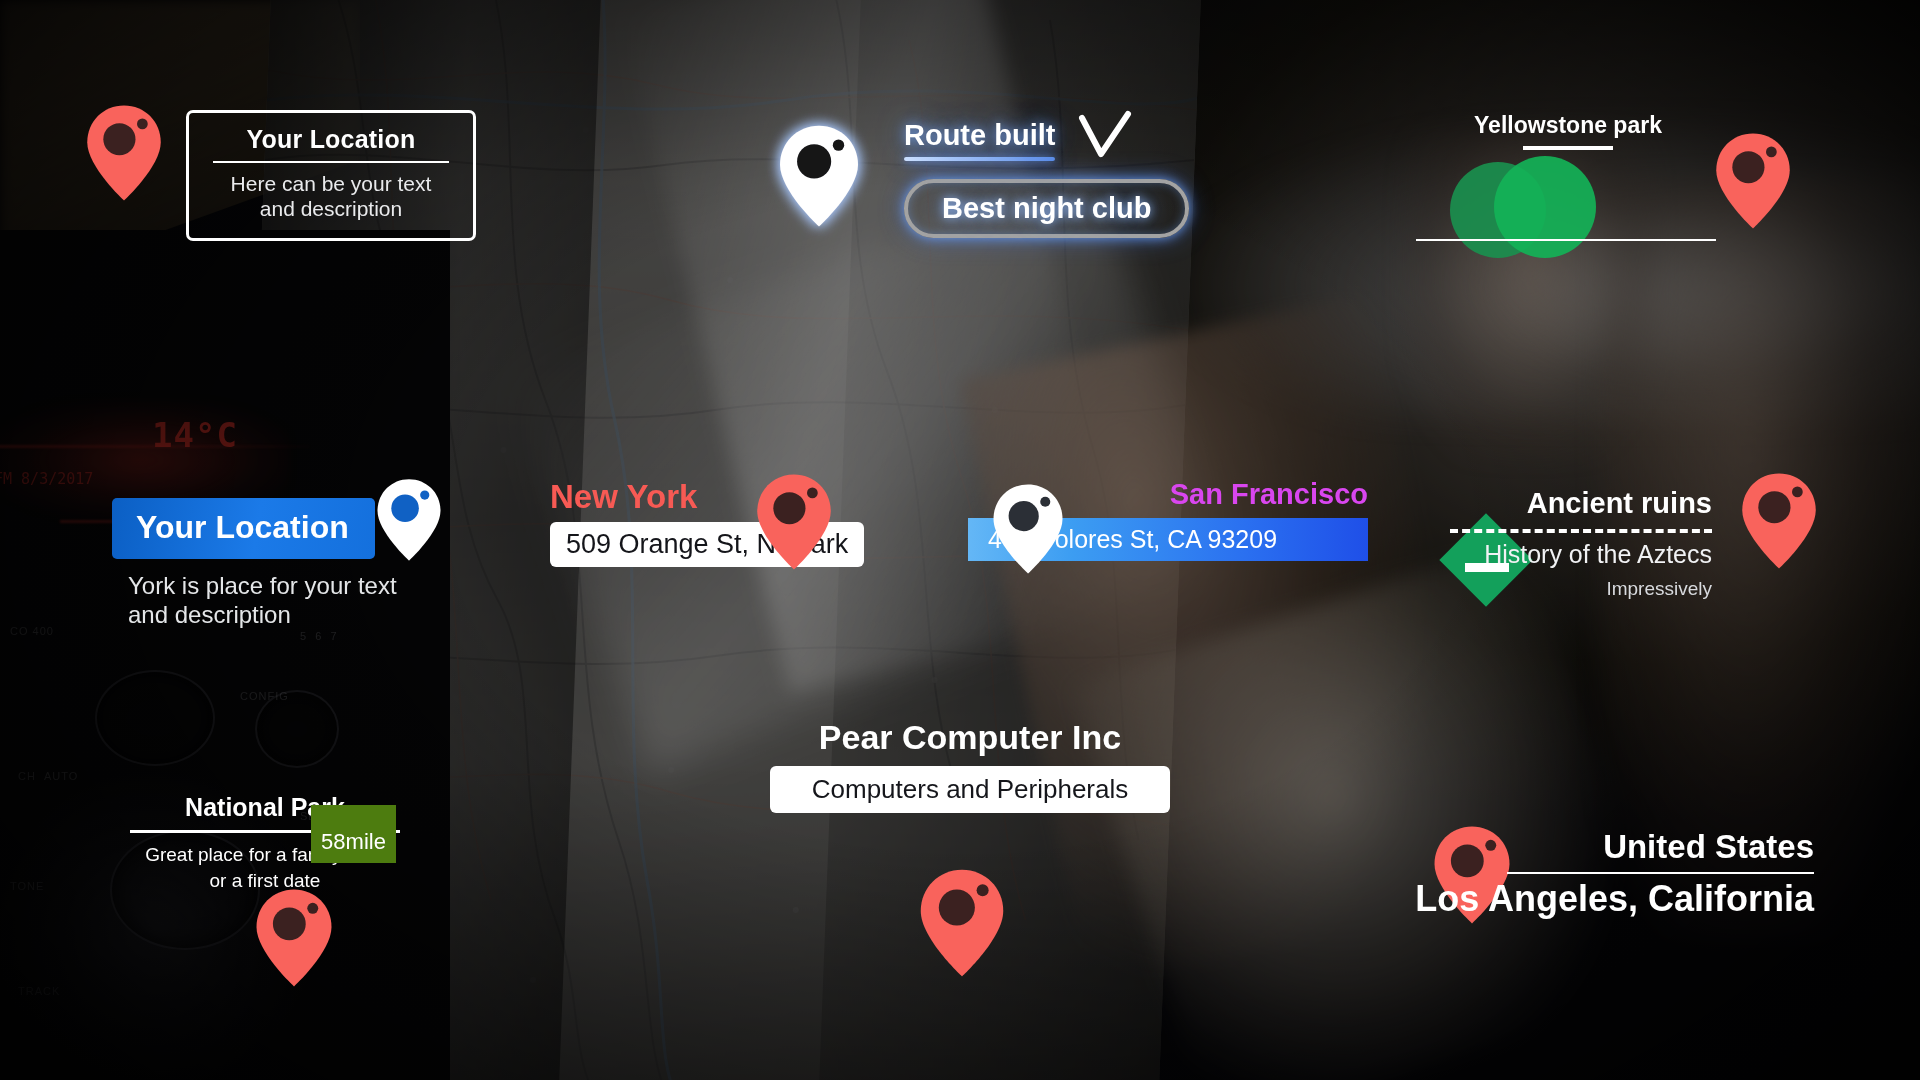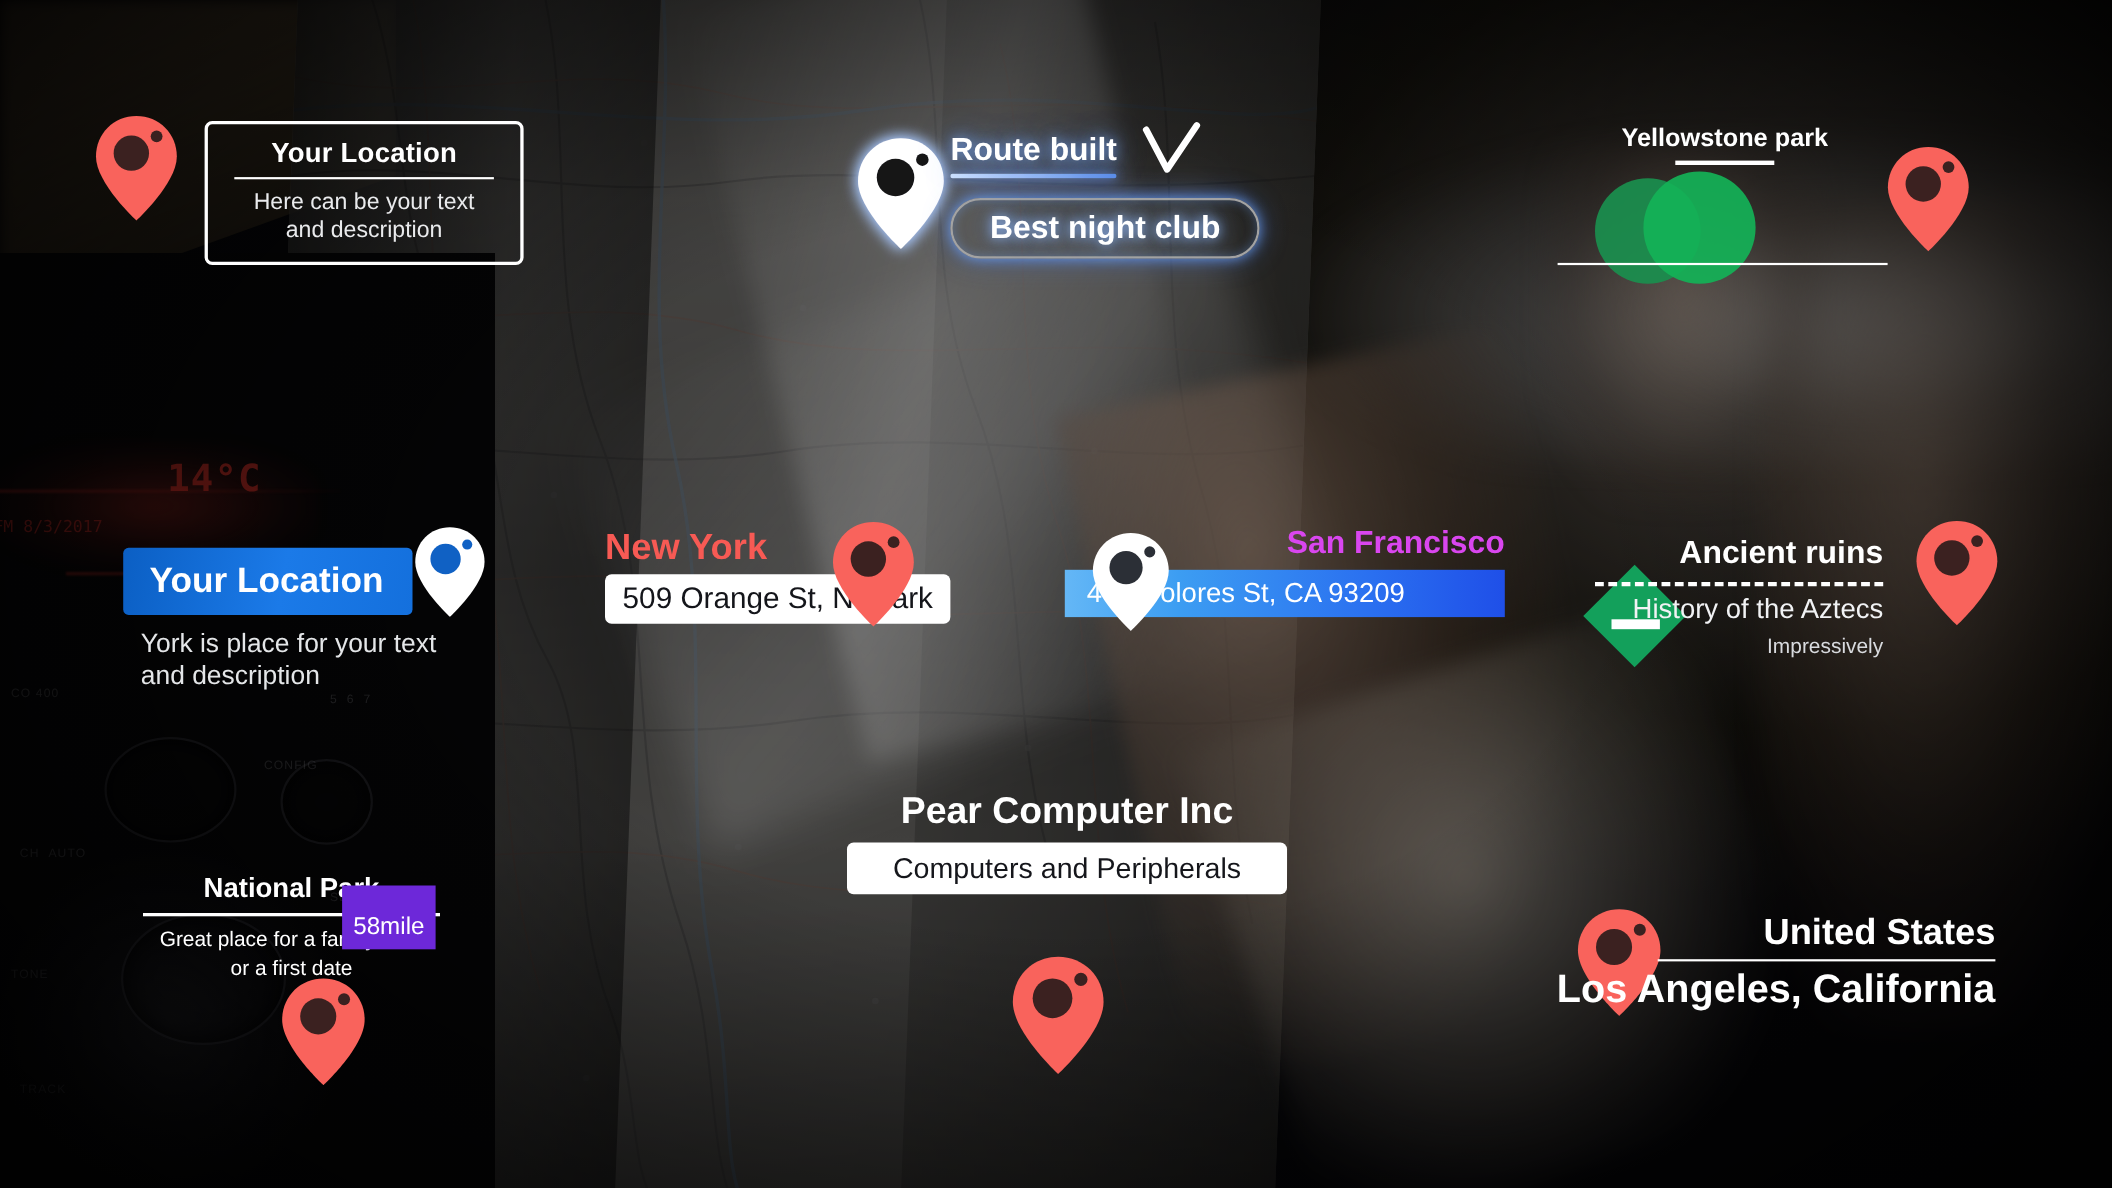--- a/index.html
+++ b/index.html
@@ -158,21 +158,21 @@
     font-size:29px; font-weight:700; color:#fff;
     text-shadow:0 0 12px rgba(120,170,255,.85), 0 0 26px rgba(80,140,255,.55);
   }
   .rb-underline{
     height:4px; border-radius:2px; margin-top:5px;
     background:linear-gradient(90deg,#cfe2ff,#5d8fe8);
     box-shadow:0 0 10px rgba(110,160,255,.95), 0 0 22px rgba(80,130,240,.7);
   }
   .rb-check{ margin-top:-4px; }
   .rb-pill{
-    margin-top:13px; border:2px solid #a3a3a3; border-radius:34px;
+    margin-top:13px; border:4px solid #a3a3a3; border-radius:34px;
     padding:9px 34px; text-align:center;
     box-shadow:0 0 12px rgba(110,165,255,.85), inset 0 0 10px rgba(110,165,255,.35), 0 0 26px rgba(70,120,230,.45);
   }
   .rb-pill span{
     font-size:29px; font-weight:700; color:#fff;
     text-shadow:0 0 10px rgba(150,190,255,.9), 0 0 22px rgba(90,150,255,.6);
   }
 
   
   .ys-title{ font-size:23px; font-weight:700; color:#fff; text-align:center; }
@@ -218,21 +218,21 @@
     position:absolute; width:66px; height:66px; background:#13a05b; transform:rotate(45deg);
   }
   .ar-dbar{ position:absolute; width:44px; height:9px; background:#fff; }
 
   
   .np-title{ font-size:25px; font-weight:700; color:#fff; text-align:center;margin-top:31px; }
   .np-rule{ height:3px; background:#fff; margin:8px 0 8px; }
   .np-row{ display:flex; align-items:stretch; }
   .np-text{ font-size:19px; color:#fff; line-height:1.28; text-align:center; padding-top:2px; }
   .np-badge{
-    background:#6d28d9; display:flex; align-items:flex-end; justify-content:center;
+    background:#4d7c0f; display:flex; align-items:flex-end; justify-content:center;
     padding:4px 13px 8px;
   }
   .np-badge span{ font-size:22px; color:#fff; }
 
   
   .pc-title{ font-size:34px; font-weight:700; color:#fff; text-align:center; }
   .pc-box{
     background:#fff; border-radius:6px; padding:8px 20px; margin-top:9px; text-align:center;
   }
   .pc-box span{ font-size:26px; color:#15161b; }
@@ -356,21 +356,21 @@
     </div>
   </div>
 
   <div class="pin" style="left:778px;top:124px;width:82px;height:104px;">
     <svg viewBox="0 0 100 128" filter="url(#whiteglow)">
       <path d="M50 2 C23 2 2 23 2 50 C2 82 50 126 50 126 C50 126 98 82 98 50 C98 23 77 2 50 2 Z" fill="#ffffff"></path>
       <circle cx="44" cy="46" r="21" fill="#141418"></circle>
       <circle cx="74" cy="26" r="7" fill="#141418"></circle>
     </svg>
   </div>
-  <div class="callout" style="left:864px;top:114px;">
+  <div class="callout" style="left:904px;top:114px;">
     <div class="rb-row">
       <div>
         <div class="rb-title">Route built</div>
         <div class="rb-underline"></div>
       </div>
       <div class="rb-check">
         <svg width="56" height="52" viewBox="0 0 56 52">
           <path d="M5 8 L24 44 L51 4" fill="none" stroke="#ffffff" stroke-width="6" stroke-linecap="round" stroke-linejoin="round"></path>
         </svg>
       </div>

